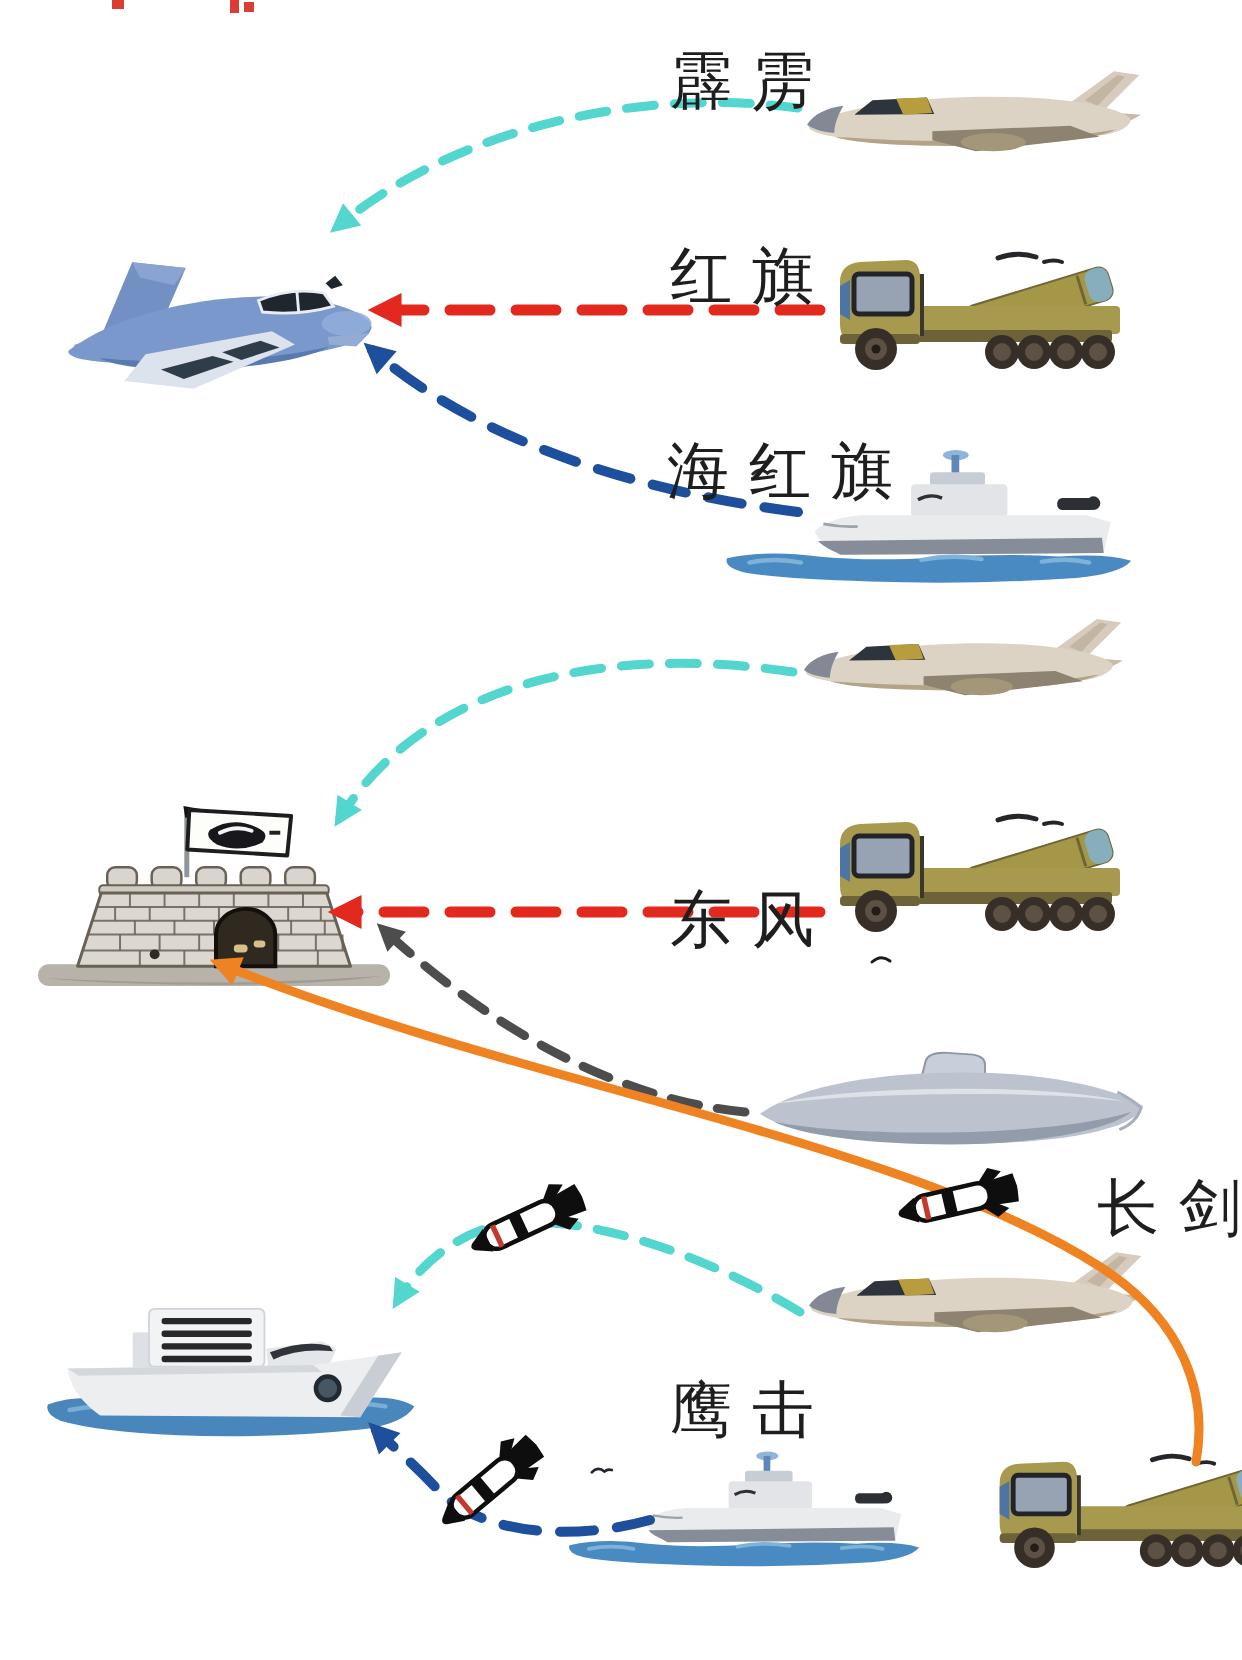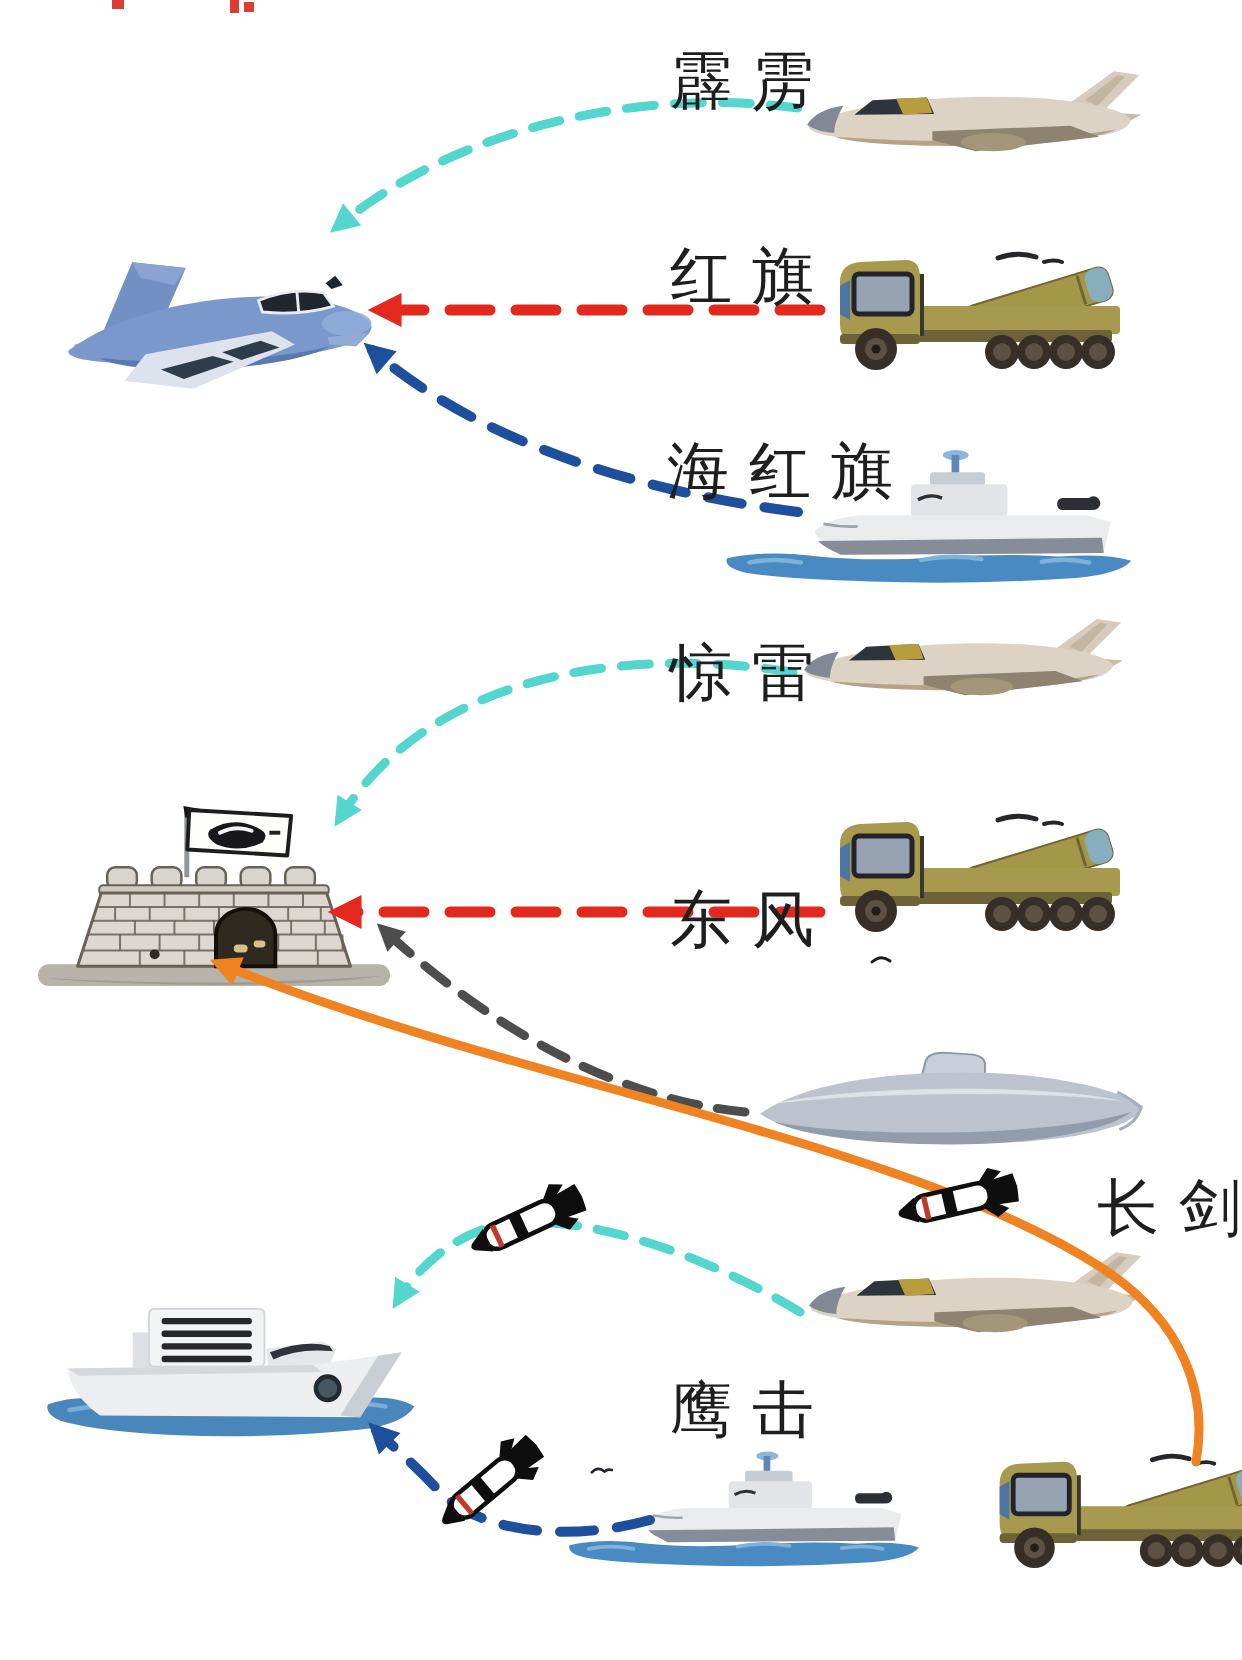--- a/index.html
+++ b/index.html
@@ -261,18 +261,17 @@
     </div>
   <div class="missile" style="left:425px;top:1458px;width:126px;height:54px;transform:rotate(-40deg);">
       <svg viewBox="0 0 140 60">
         <use href="#sym-missile"></use>
       </svg>
     </div>
 
   <div class="label" style="left:752px;top:48px;">霹雳</div>
   <div class="label" style="left:752px;top:243px;">红旗</div>
   <div class="label" style="left:752px;top:438px;margin-left:38px;">海红旗</div>
-  <div class="label" style="left:752px;top:640px;">惊雷</div>
   <div class="label" style="left:752px;top:843px;margin-top:44px;">东风</div>
   <div class="label" style="left:1179px;top:1175px;">长剑</div>
   <div class="label" style="left:752px;top:1377px;">鹰击</div>
 
 </div>
 
 </body></html>

